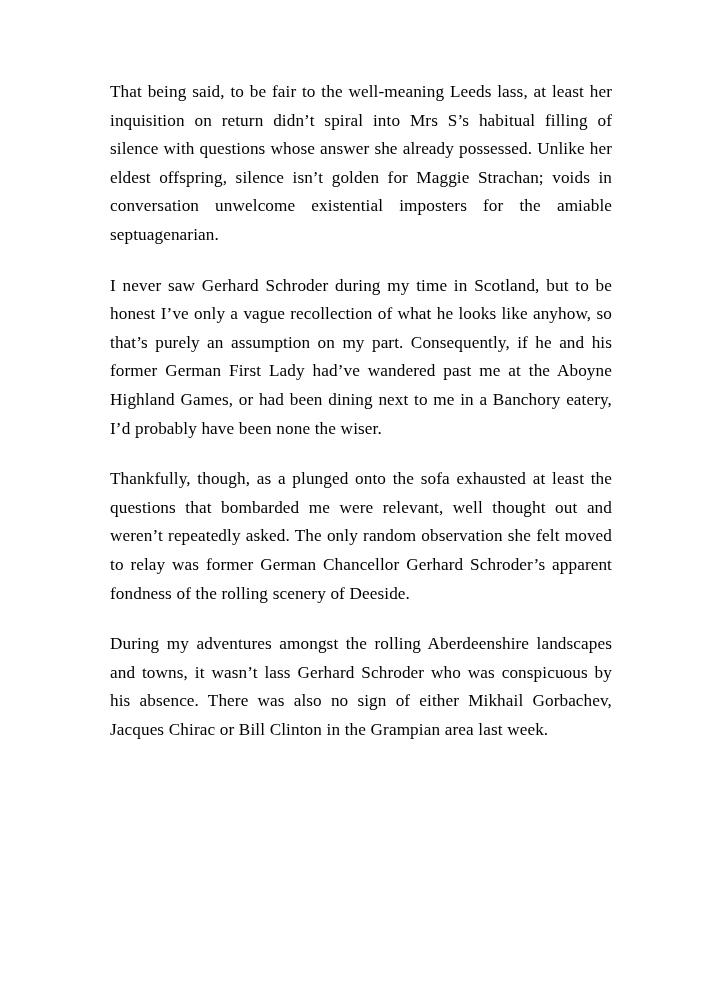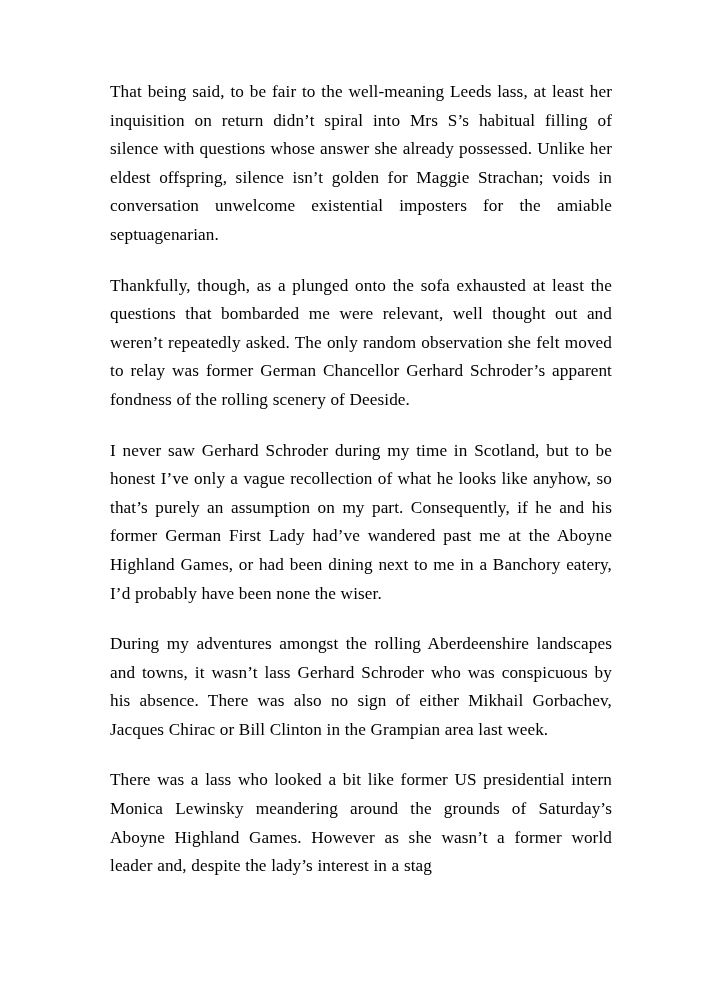--- a/index.html
+++ b/index.html
@@ -52,18 +52,17 @@
     color: #222222;
     font-family: "Liberation Serif", "DejaVu Serif", serif;
   }
 </style>
 </head>
 <body>
 
 <div class="page">
   <div class="text-column">
     <p class="para">That being said, to be fair to the well-meaning Leeds lass, at least her inquisition on return didn’t spiral into Mrs S’s habitual filling of silence with questions whose answer she already possessed. Unlike her eldest offspring, silence isn’t golden for Maggie Strachan; voids in conversation unwelcome existential imposters for the amiable septuagenarian.</p>
+    <p class="para">I never saw Gerhard Schroder during my time in Scotland, but to be honest I’ve only a vague recollection of what he looks like anyhow, so that’s purely an assumption on my part. Consequently, if he and his former German First Lady had’ve wandered past me at the Aboyne Highland Games, or had been dining next to me in a Banchory eatery, I’d probably have been none the wiser.</p>
     <p class="para">Thankfully, though, as a plunged onto the sofa exhausted at least the questions that bombarded me were relevant, well thought out and weren’t repeatedly asked. The only random observation she felt moved to relay was former German Chancellor Gerhard Schroder’s apparent fondness of the rolling scenery of Deeside.</p>
-    <p class="para">I never saw Gerhard Schroder during my time in Scotland, but to be honest I’ve only a vague recollection of what he looks like anyhow, so that’s purely an assumption on my part. Consequently, if he and his former German First Lady had’ve wandered past me at the Aboyne Highland Games, or had been dining next to me in a Banchory eatery, I’d probably have been none the wiser.</p>
     <p class="para">During my adventures amongst the rolling Aberdeenshire landscapes and towns, it wasn’t lass Gerhard Schroder who was conspicuous by his absence. There was also no sign of either Mikhail Gorbachev, Jacques Chirac or Bill Clinton in the Grampian area last week.</p>
-    <p class="para">There was a lass who looked a bit like former US presidential intern Monica Lewinsky meandering around the grounds of Saturday’s Aboyne Highland Games. However as she wasn’t a former world leader and, despite the lady’s interest in a stag</p>
   </div>
 </div>
 
 </body></html>

